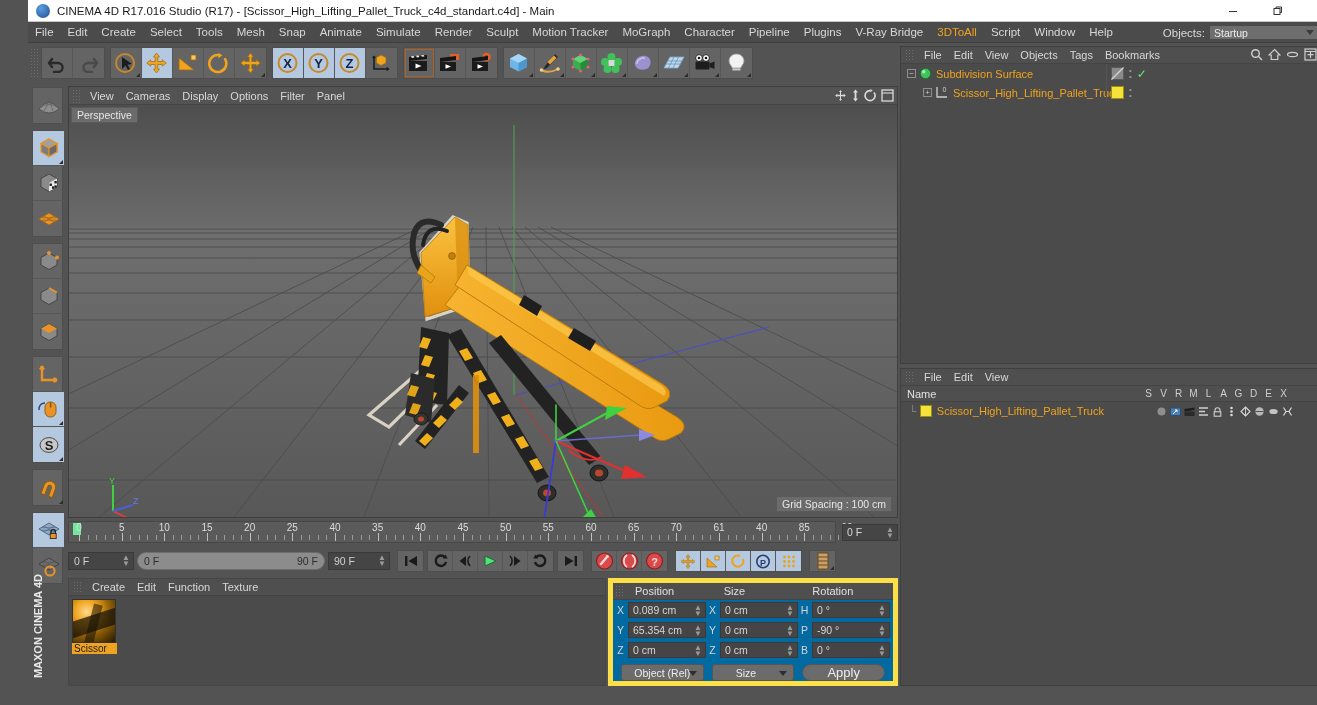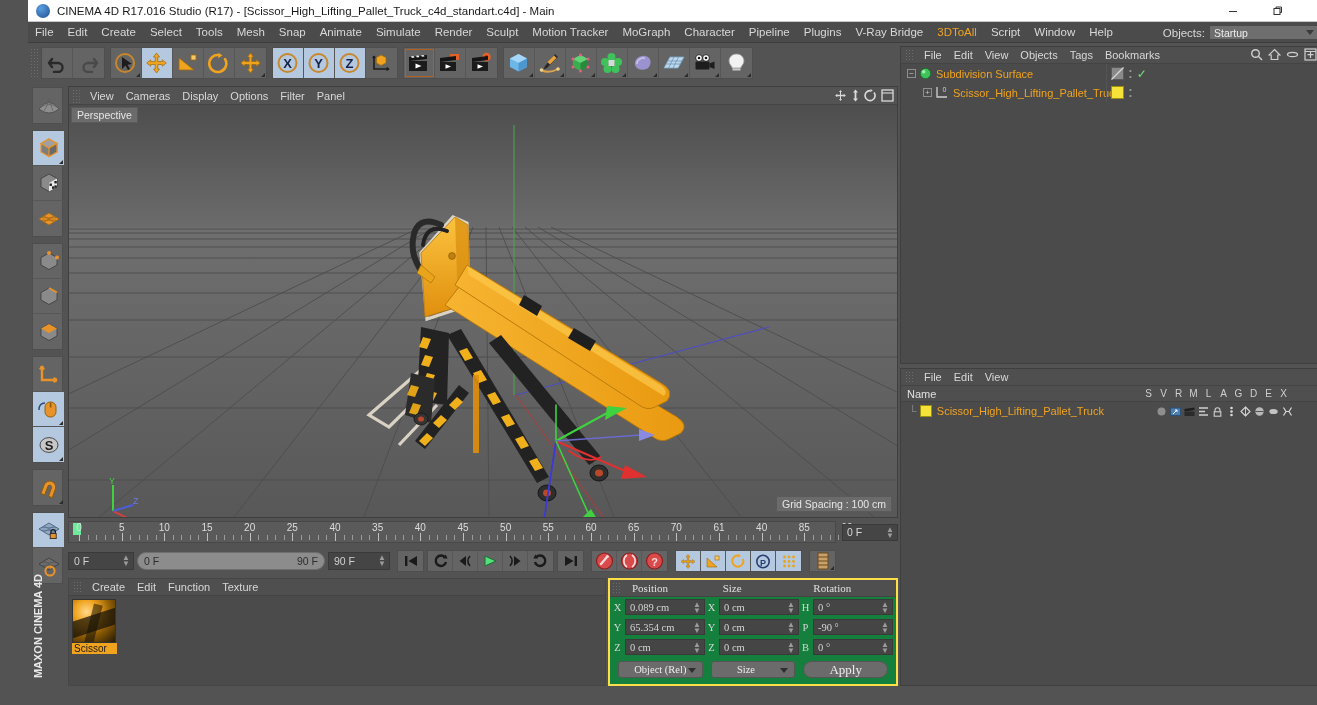--- a/index.html
+++ b/index.html
@@ -132,21 +132,21 @@
      position:relative; overflow:hidden;}
   .mat-sphere::after{content:"";position:absolute;left:-6px;top:14px;width:60px;height:16px;
      background:rgba(20,16,8,.72); transform:rotate(-18deg);}
   .mat-sphere::before{content:"";position:absolute;left:16px;top:4px;width:9px;height:40px;
      background:rgba(20,16,8,.55); transform:rotate(14deg); z-index:2;}
   .mat-name{background:#f0a31e;color:#1a1a1a;font-size:10px;padding:0 2px;width:45px;
      white-space:nowrap;overflow:hidden;}
 
   
   .coords { position:absolute; left:580px; top:578px; width:290px; bottom:19px;
-            background:#15803d;border:2px solid #fde047;font-family:Liberation Serif, serif;}
+            background:#0369a1;border:5px solid #fde047;}
   .coords-head { display:grid;grid-template-columns:14px 1fr 1fr 1fr; height:17px;
       background:#4f4f4f;align-items:center;border-bottom:1px solid #444;}
   .coords-head .ch { font-size:11px;color:#e0e0e0;padding-left:8px;}
   .coords-row { display:grid; grid-template-columns:repeat(3, 1fr); gap:2px; padding:2px 3px;}
   .cf { display:flex;align-items:center;gap:3px;}
   .cf .ax { width:9px;font-size:10.5px;color:#d6d6d6;text-align:center;}
   .cf .inp { flex:1;height:16px;background:#454545;border:1px solid #3a3a3a;
      font-size:10.5px;color:#d6d6d6;display:flex;align-items:center;padding:0 4px;position:relative;}
   .coords-foot { display:grid;grid-template-columns:1fr 1fr 1fr;gap:8px;padding:4px 8px;}
   .dd { height:17px;background:#6b6b6b;border:1px solid #555;border-radius:3px;

